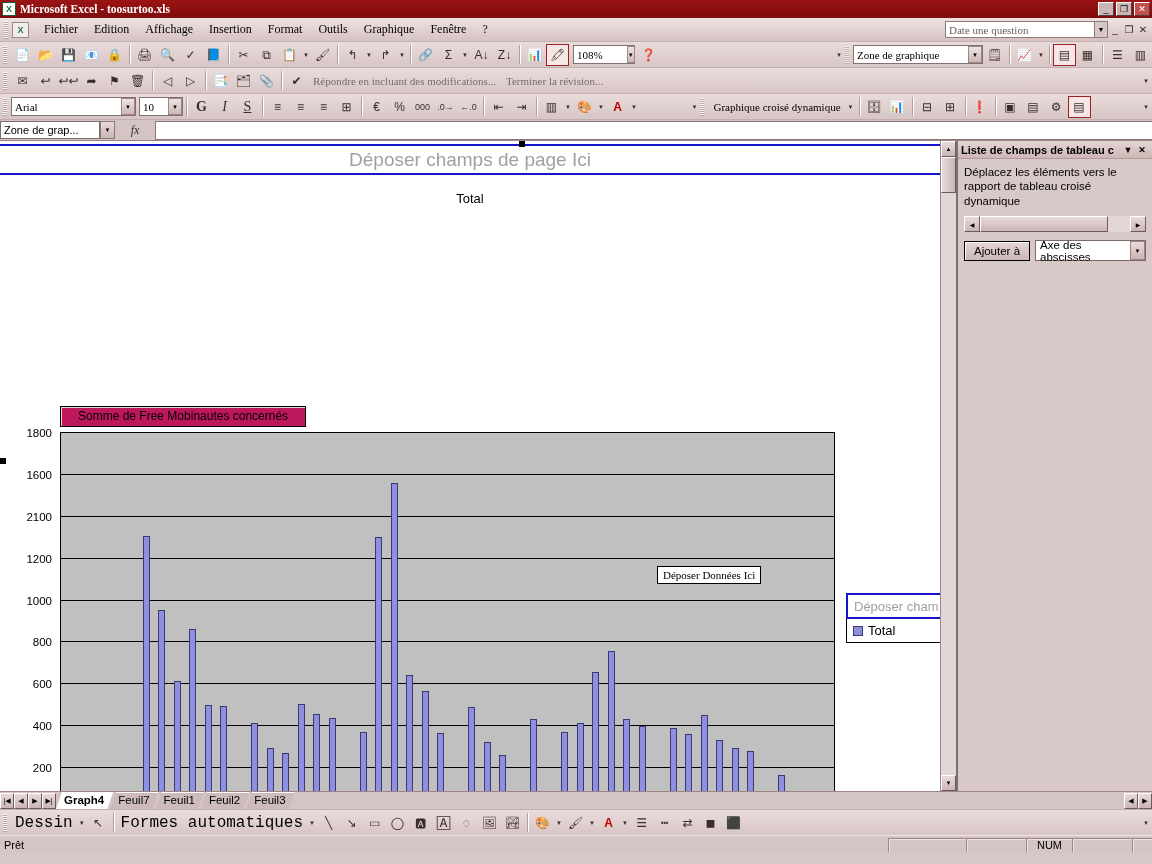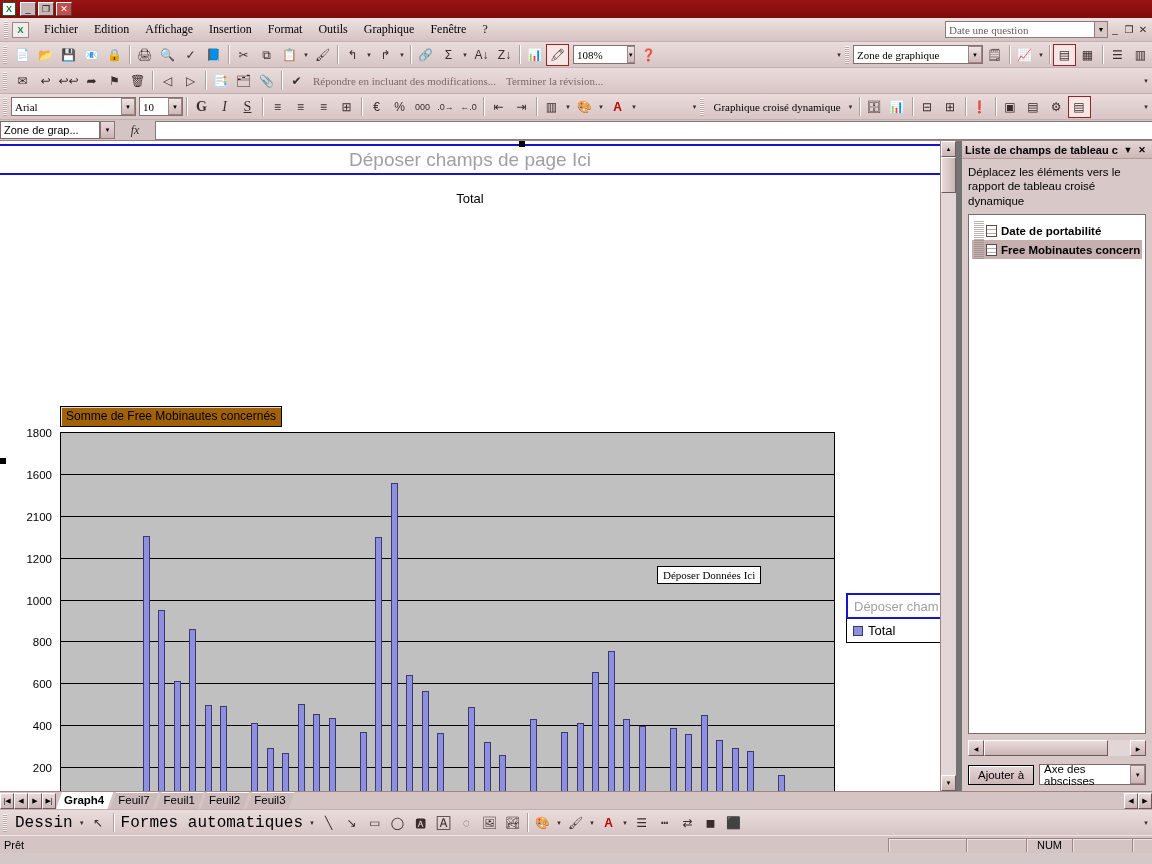--- a/index.html
+++ b/index.html
@@ -100,21 +100,21 @@
     border-top:2px solid #1414c8; border-bottom:2px solid #1414c8;
     background:#fff; display:flex; align-items:center; justify-content:center;
     color:#a0a0a0; font-size:19px;
   }
   .handle { position:absolute; width:6px;height:6px;background:#000; }
 
   .charttitle { position:absolute; top:50px; width:100%; text-align:center; font-size:13px; }
 
   .seriesbtn {
     position:absolute; left:60px; top:265px;
-    background:#a16207; border:1px solid #000; padding:2px 5px 3px;
+    background:#be185d; border:1px solid #000; padding:2px 17px 3px;
     font-size:12px; color:#000; box-shadow:inset 1px 1px 0 #e5d6d6;
   }
 
   .plot {
     position:absolute; left:60px; top:291px; width:775px; height:377px;
     background:#c0c0c0; border:1px solid #000; border-top:none;
   }
   .gridline { position:absolute; left:0; width:100%; height:1px; background:#000; }
   .bar { position:absolute; bottom:0; width:7px; background:#8f8fe0; border:1px solid #3a3a6e; }
 
@@ -145,21 +145,21 @@
      display:flex; flex-direction:column; }
   .sbbtn { height:16px;background:linear-gradient(#eadada,#cbb5b5);border:1px solid #fff;
      border-right-color:#6e5a5a;border-bottom-color:#6e5a5a;
      display:flex;align-items:center;justify-content:center;font-size:6px;}
   .sbthumb { height:36px;background:linear-gradient(90deg,#eadada,#cbb5b5);
      border:1px solid #fff;border-right-color:#6e5a5a;border-bottom-color:#6e5a5a;}
   .sbtrack { flex:1; background:#e3d6d6; }
 
   
   .taskpane {
-    width:196px; background:#d8c8c8; border-left:6px solid #737373;
+    width:196px; background:#d8c8c8; border-left:2px solid #737373;
     display:flex; flex-direction:column;
   }
   .tp-header { height:18px; display:flex; align-items:center; padding:0 3px;
      background:linear-gradient(#e5d4d4,#cdb7b7); font-weight:bold; font-size:11px;
      border-bottom:1px solid #b09a9a; }
   .tp-header .ttl { flex:1; overflow:hidden; white-space:nowrap; }
   .tp-hbtn { width:14px;text-align:center;font-size:9px; }
   .tp-desc { padding:6px 6px 4px; font-size:11.5px; line-height:1.25; }
   .tp-list { margin:2px 6px; background:#fff; border:1px solid #7d6a6a; flex:1; padding:6px 3px; }
   .tp-field { display:flex; align-items:center; gap:4px; height:19px; font-weight:bold; font-size:11.5px;
@@ -213,20 +213,21 @@
   .sc4 { width:60px; }
   .sc5 { width:20px; }
 </style>
 </head>
 <body>
 
 <div class="app">
 
   <div class="titlebar">
     <div class="tlogo">X</div>
+    <div class="ttext">Microsoft Excel - toosurtoo.xls</div>
     <div class="winbtns">
       <div class="winbtn">_</div>
       <div class="winbtn">❐</div>
       <div class="winbtn close">✕</div>
     </div>
   </div>
 
   <div class="menubar">
     <div class="grip"></div>
     <div class="xlicon">X</div>
@@ -482,32 +483,20 @@
       <div class="sbbtn">▼</div>
     </div>
 
     <div class="taskpane">
       <div class="tp-header">
         <span class="ttl">Liste de champs de tableau c</span>
         <span class="tp-hbtn">▼</span>
         <span class="tp-hbtn">✕</span>
       </div>
       <div class="tp-desc">Déplacez les éléments vers le rapport de tableau croisé dynamique</div>
-      <div class="tp-list">
-        <div class="tp-field">
-          <span class="dots"></span>
-          <span class="fieldicon"></span>
-          <span>Date de portabilité</span>
-        </div>
-        <div class="tp-field sel">
-          <span class="dots"></span>
-          <span class="fieldicon"></span>
-          <span>Free Mobinautes concern</span>
-        </div>
-      </div>
       <div class="tp-hscroll">
         <div class="hb">◀</div>
         <div class="ht"></div>
         <div class="htr"></div>
         <div class="hb">▶</div>
       </div>
       <div class="tp-footer">
         <div class="btn3d">Ajouter à</div>
         <div class="tp-select">
           <span>Axe des abscisses</span>

